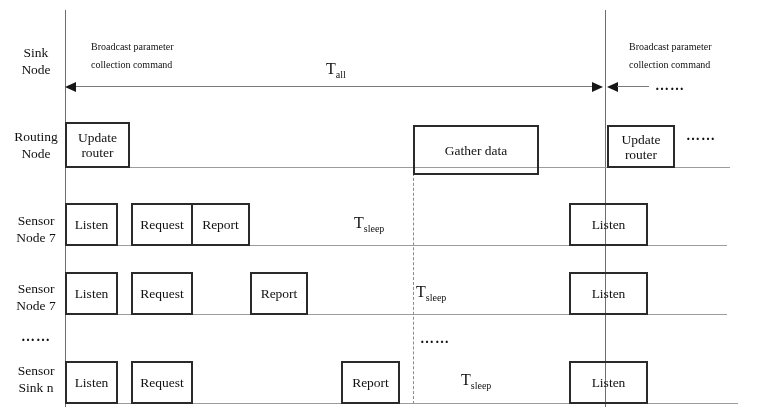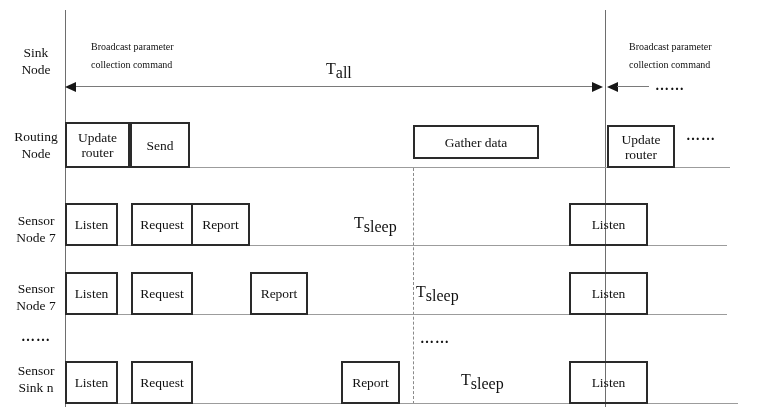--- a/index.html
+++ b/index.html
@@ -16,21 +16,21 @@
   .ah.left{border-right:11px solid #161616;}
   .ah.right{border-left:11px solid #161616;}
   .lane-label{position:absolute;left:2px;width:68px;text-align:center;font-size:13.5px;line-height:17px;}
   .note{position:absolute;font-size:10px;line-height:18px;white-space:nowrap;}
   .box{
     position:absolute;border:2px solid #2a2a2a;background:transparent;box-sizing:border-box;
     display:flex;flex-direction:column;align-items:center;justify-content:center;
     text-align:center;font-size:13.5px;line-height:15px;
   }
   .tlabel{position:absolute;font-size:16px;}
-  .tlabel sub{font-size:16px;line-height:0;}
+  .tlabel sub{font-size:10px;line-height:0;}
   .dots{position:absolute;font-size:14px;letter-spacing:1px;font-weight:bold;white-space:nowrap;}
 </style>
 </head>
 <body>
 
 <div id="stage">
 
   <div class="vline" style="left:65px;top:10px;height:397px;"></div>
   <div class="vline" style="left:605px;top:10px;height:397px;"></div>
   <div class="vdash" style="left:413px;top:168px;height:236px;"></div>
@@ -76,24 +76,21 @@
   <div class="ah left" style="left:65px;top:82px;"></div>
   <div class="ah right" style="left:592px;top:82px;"></div>
   <div class="ah left" style="left:607px;top:82px;"></div>
   <div class="arrowline" style="left:617px;top:86px;width:32px;"></div>
   <div class="dots" style="left:655px;top:78px;">……</div>
 
   <div class="box" style="left:65px;top:122px;width:65px;height:46px;">
     <div>Update</div>
     <div>router</div>
   </div>
-  <div class="box" style="left:130px;top:122px;width:60px;height:46px;">
-    <div>Send</div>
-  </div>
-  <div class="box" style="left:413px;top:125px;width:126px;height:34px;">
+  <div class="box" style="left:413px;top:125px;width:126px;height:50px;">
     <div>Gather data</div>
   </div>
   <div class="box" style="left:607px;top:125px;width:68px;height:43px;">
     <div>Update</div>
     <div>router</div>
   </div>
   <div class="dots" style="left:686px;top:128px;">……</div>
 
   <div class="box" style="left:65px;top:203px;width:53px;height:43px;">
     <div>Listen</div>

